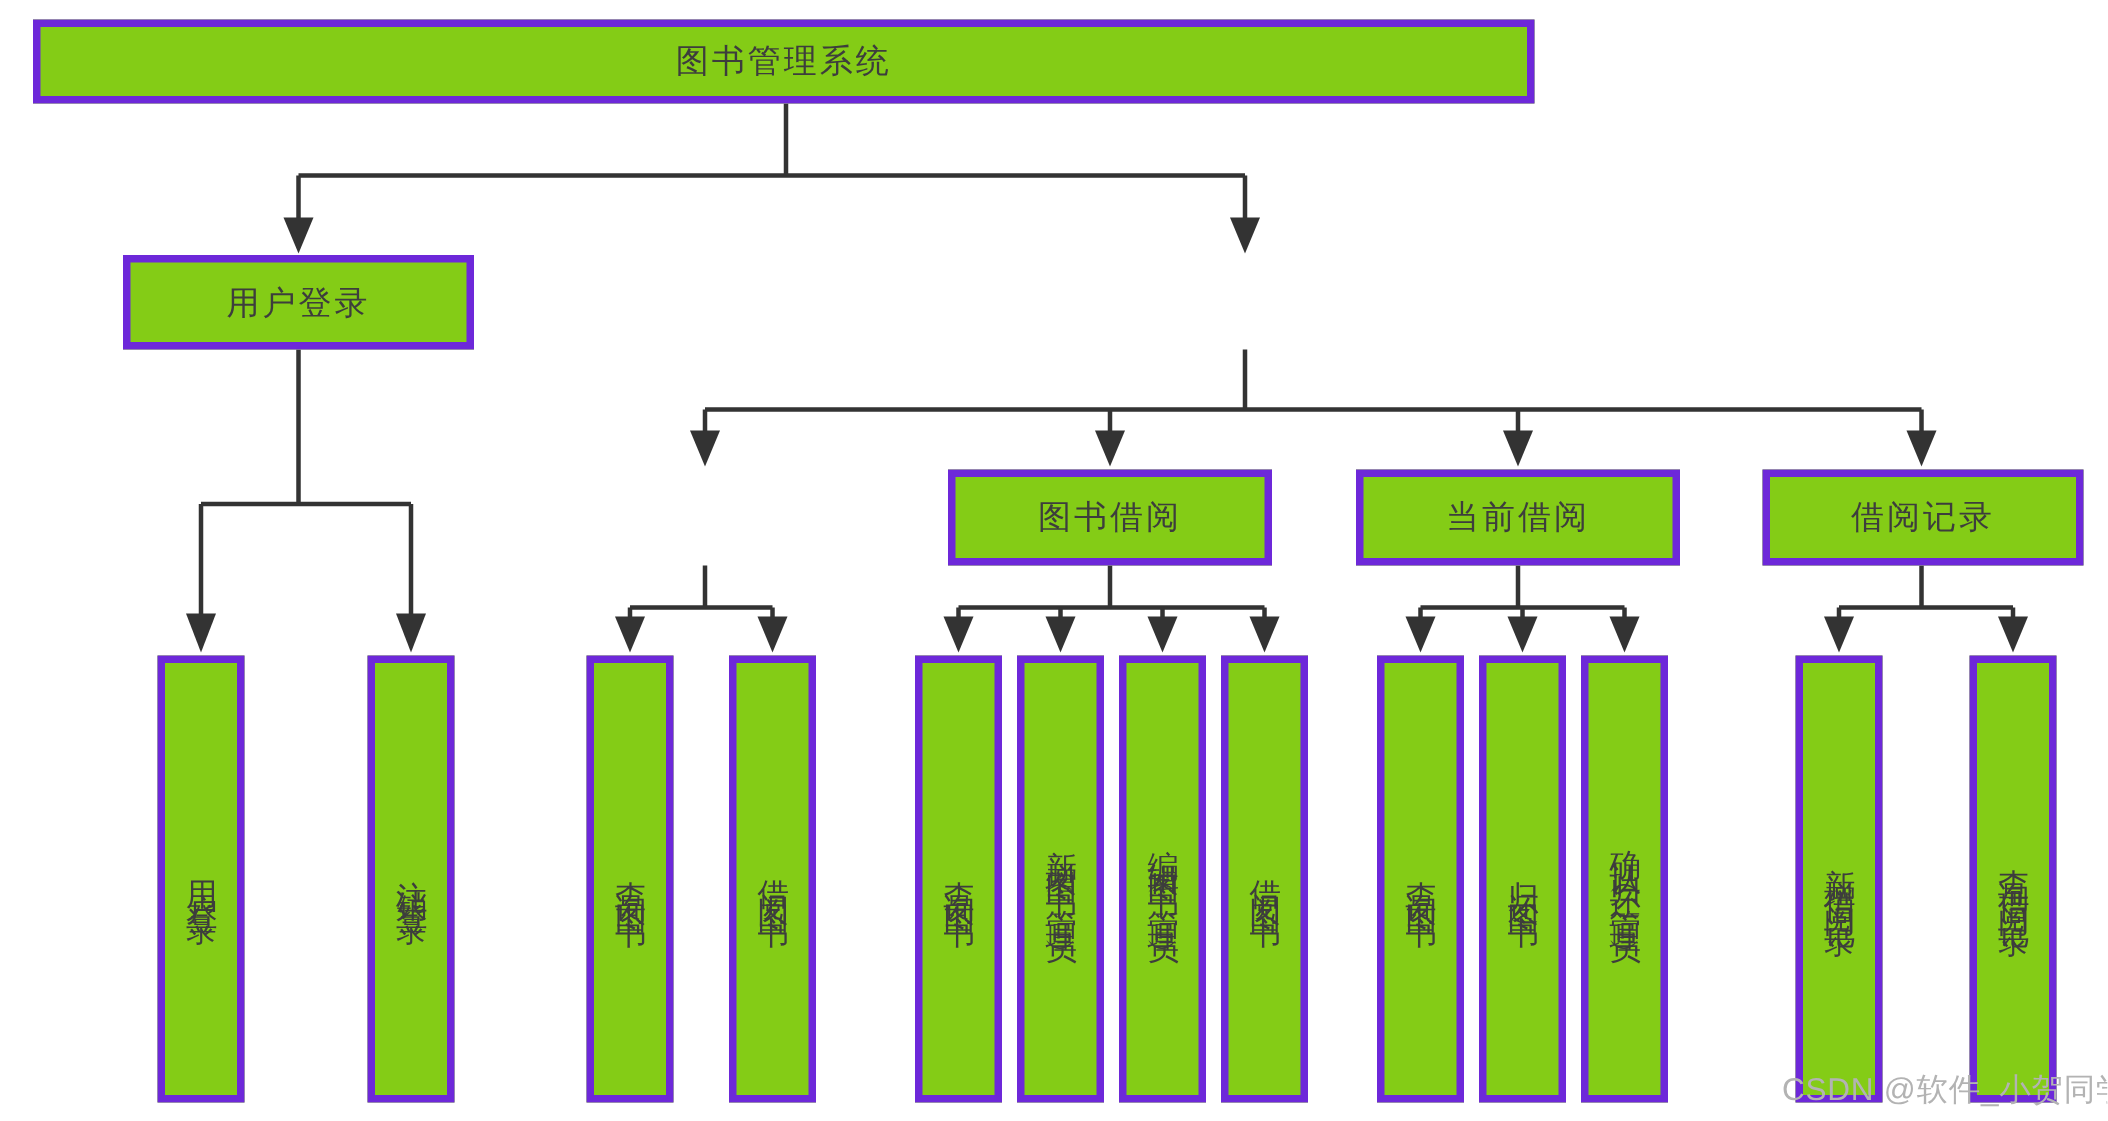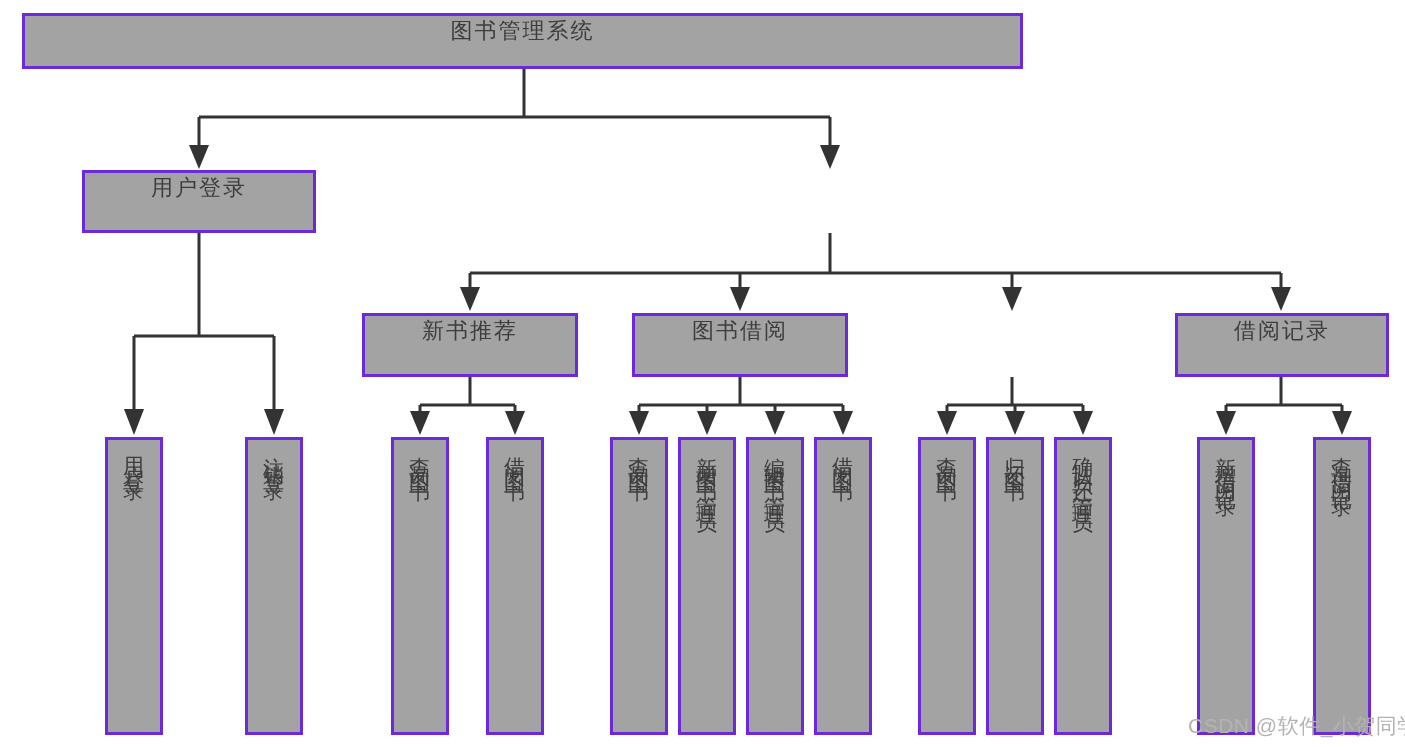--- a/index.html
+++ b/index.html
@@ -13,23 +13,24 @@
     color: #3d3d3d;
   }
   svg.connectors {
     position: absolute;
     left: 0; top: 0;
     width: 1405px; height: 747px;
   }
   .node {
     position: absolute;
     box-sizing: border-box;
-    border: 3px solid #6d28d9;
-    background: #a3a3a3;
+    border: 5px solid #6d28d9;
+    background: #84cc16;
     display: flex;
+    align-items: center;
     justify-content: center;
     z-index: 2;
   }
   .h-node .label {
     font-size: 22px;
     letter-spacing: 2px;
     color: #3d3d3d;
     white-space: nowrap;
   }
   .v-node .label {
@@ -97,25 +98,25 @@
   </svg>
 
   <div class="node h-node" style="left:22px; top:13px; width:1001px; height:56px;">
     <span class="label">图书管理系统</span>
   </div>
 
   <div class="node h-node" style="left:82px; top:170px; width:234px; height:63px;">
     <span class="label">用户登录</span>
   </div>
 
-  <div class="node h-node" style="left:362px; top:313px; width:216px; height:64px;">
-    <span class="label">新书推荐</span>
-  </div>
   <div class="node h-node" style="left:632px; top:313px; width:216px; height:64px;">
     <span class="label">图书借阅</span>
+  </div>
+  <div class="node h-node" style="left:904px; top:313px; width:216px; height:64px;">
+    <span class="label">当前借阅</span>
   </div>
   <div class="node h-node" style="left:1175px; top:313px; width:214px; height:64px;">
     <span class="label">借阅记录</span>
   </div>
 
   <div class="node v-node" style="left:105px; top:437px; width:58px; height:298px;">
     <span class="label">用户登录</span>
   </div>
   <div class="node v-node" style="left:245px; top:437px; width:58px; height:298px;">
     <span class="label">注销登录</span>

